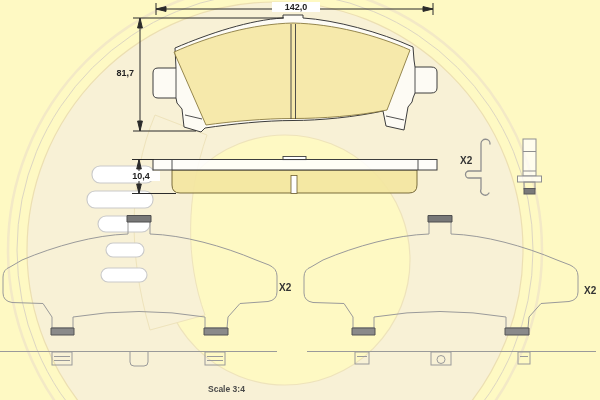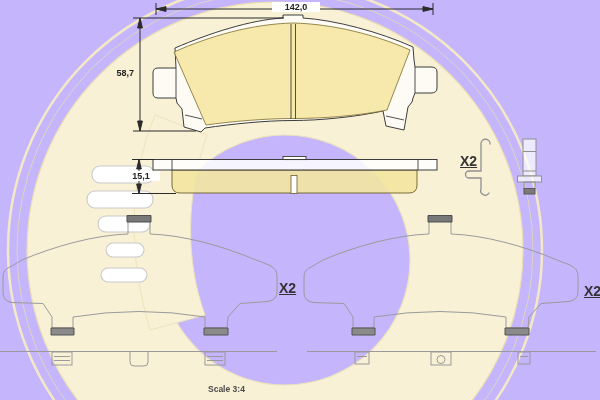--- a/index.html
+++ b/index.html
@@ -1,26 +1,26 @@
 <!DOCTYPE html>
 <html><head>
 <meta charset="utf-8">
 <style>
   html,body{margin:0;padding:0;background:#ffffff;}
   .canvas{
-    position:relative;width:600px;height:400px;background:#c4b5fd;
+    position:relative;width:600px;height:400px;background:#fef9c3;
     overflow:hidden;font-family:"Liberation Sans",sans-serif;
   }
   .canvas svg{position:absolute;left:0;top:0;}
   .lbl{
     position:absolute;font-size:9px;font-weight:bold;color:#222222;
     white-space:nowrap;line-height:10px;letter-spacing:0px;
   }
   .lbl.on-line{background:#ffffff;padding:0 2px;}
-  .lbl.qty{font-size:14px;color:#333333;text-decoration:underline;}
+  .lbl.qty{font-size:10px;color:#333333;}
   .lbl.scale-note{font-size:8.5px;color:#4a4a4a;}
   .dim-width{left:272px;top:2px;width:44px;text-align:center;}
   .dim-height{left:100px;top:68px;width:34px;text-align:right;}
   .dim-thickness{left:122px;top:171px;width:34px;text-align:center;}
   .qty-mid{left:460px;top:156px;}
   .qty-left{left:279px;top:283px;}
   .qty-right{left:584px;top:286px;}
   .scale-pos{left:208px;top:384px;width:88px;}
 </style>
 </head>
@@ -146,19 +146,19 @@
     <g stroke="#2b2b2b" stroke-width="1" fill="#2b2b2b">
       <line x1="132" y1="159.5" x2="154" y2="159.5"></line>
       <line x1="132" y1="193.5" x2="176" y2="193.5"></line>
       <line x1="139" y1="159.5" x2="139" y2="193.5"></line>
       <polygon points="139,159.5 136.7,169 141.3,169"></polygon>
       <polygon points="139,193.5 136.7,184 141.3,184"></polygon>
     </g>
   </svg>
 
   <div class="lbl on-line dim-width">142,0</div>
-  <div class="lbl dim-height">58,7</div>
-  <div class="lbl on-line dim-thickness">15,1</div>
+  <div class="lbl dim-height">81,7</div>
+  <div class="lbl on-line dim-thickness">10,4</div>
   <div class="lbl qty qty-mid">X2</div>
   <div class="lbl qty qty-left">X2</div>
   <div class="lbl qty qty-right">X2</div>
   <div class="lbl scale-note scale-pos">Scale 3:4</div>
 </div>
 
 </body></html>

